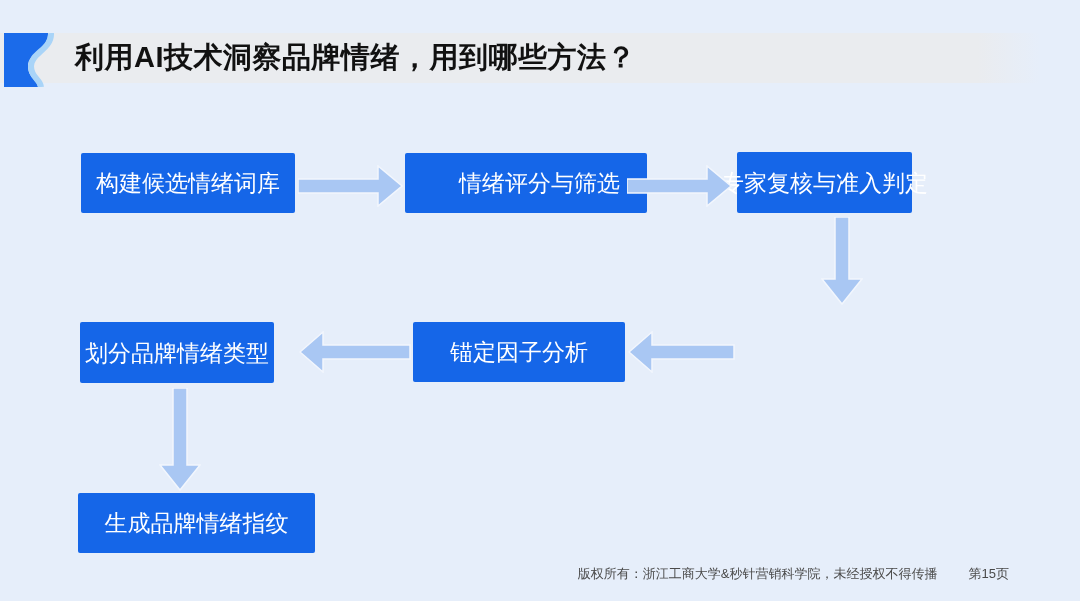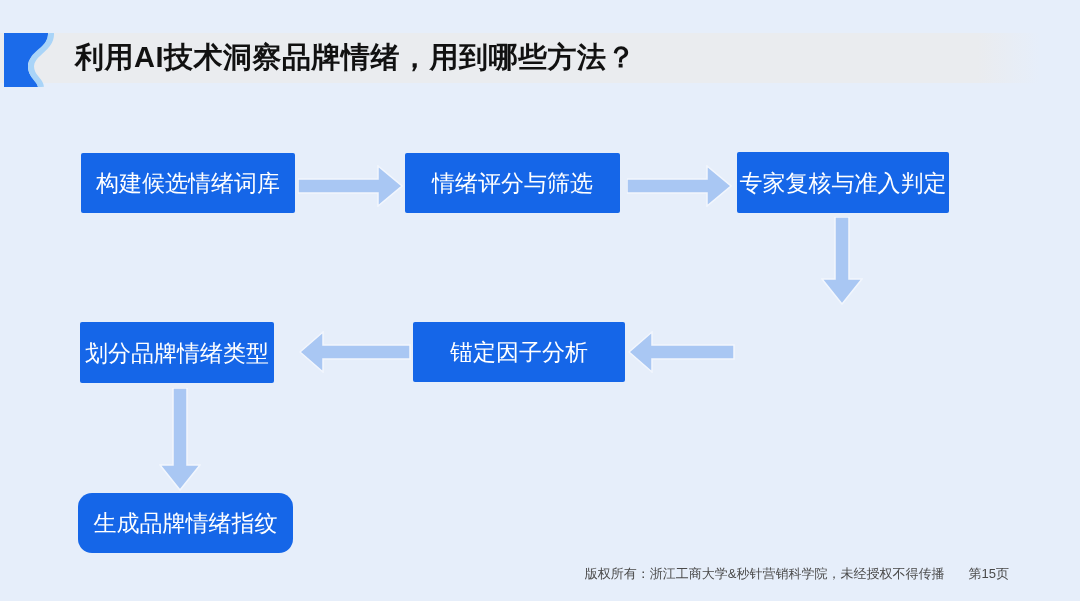--- a/index.html
+++ b/index.html
@@ -53,45 +53,45 @@
     display: flex;
     flex-direction: column;
     align-items: center;
     justify-content: center;
     font-size: 23px;
     line-height: 34px;
     border-radius: 2px;
     white-space: nowrap;
   }
   #box-build     { left: 81px;  top: 153px; width: 214px; height: 60px; }
-  #box-score     { left: 405px; top: 153px; width: 215px; height: 60px; }
-  #box-review    { left: 737px; top: 152px; width: 212px; height: 61px; }
+  #box-score     { left: 405px; top: 153px; width: 215px; height: 60px; padding-left: 27px; }
+  #box-review    { left: 737px; top: 152px; width: 175px; height: 61px; }
   #box-matrix    { left: 737px; top: 308px; width: 214px; height: 82px; }
   #box-factor    { left: 413px; top: 322px; width: 212px; height: 60px; }
   #box-classify  { left: 80px;  top: 322px; width: 194px; height: 61px; }
-  #box-fingerprint { left: 78px; top: 493px; width: 215px; height: 60px; border-radius: 14px; }
+  #box-fingerprint { left: 78px; top: 493px; width: 237px; height: 60px; }
 
   
   .arrow { position: absolute; }
   .arrow svg { display: block; }
   #arrow-r1 { left: 298px; top: 165px; }
   #arrow-r2 { left: 627px; top: 165px; }
   #arrow-d1 { left: 821px; top: 217px; }
   #arrow-l1 { left: 628px; top: 331px; }
   #arrow-l2 { left: 299px; top: 331px; }
   #arrow-d2 { left: 159px; top: 388px; }
 
   
   .footer {
     position: absolute;
     top: 565px;
     right: 71px;
     display: flex;
     align-items: center;
-    gap: 24px;
+    gap: 31px;
     font-size: 13px;
     color: #4a4a4a;
     white-space: nowrap;
   }
 </style>
 </head>
 <body>
 
 <div class="slide">
 

